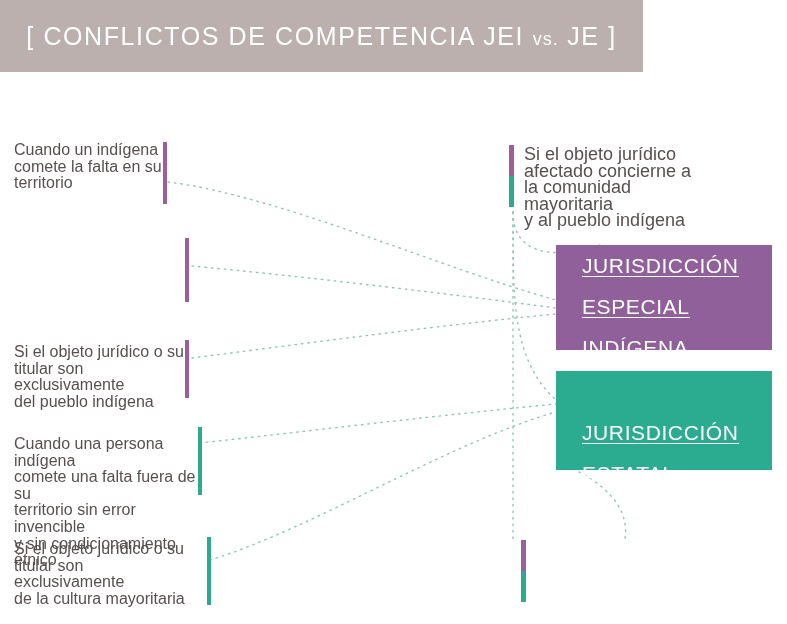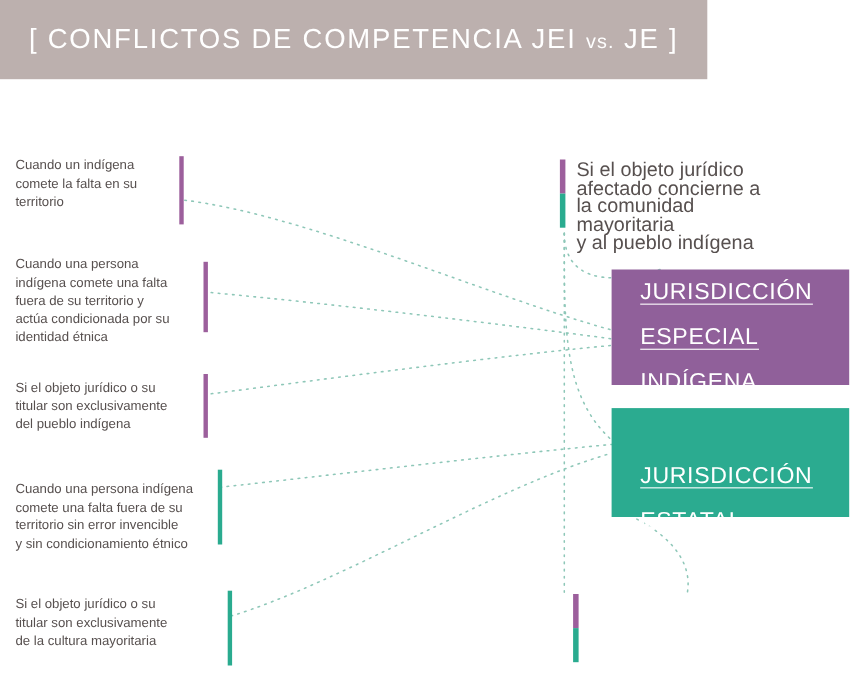--- a/index.html
+++ b/index.html
@@ -39,21 +39,21 @@
     position:absolute;
     width:4px;
     border-radius:0;
   }
   .bar.purple{background:#9c5f9c;}
   .bar.teal{background:#2aab8f;}
 
   
   .left-text{
     position:absolute;
-    font-size:12px;
+    font-size:16px;
     line-height:16.6px;
     color:#57504f;
     white-space:pre-line;
     font-family:"Liberation Sans", sans-serif;
   }
 
   
   .right-text{
     position:absolute;
     font-size:18px;
@@ -121,25 +121,20 @@
 
       <path d="M625,538 C630,505 600,482 575,470"></path>
     </g>
   </svg>
 
   <div class="left-text" style="left:14px;top:142px;width:150px;">Cuando un indígena
 comete la falta en su
 territorio</div>
   <div class="bar purple" style="left:163px;top:142px;height:62px;"></div>
 
-  <div class="left-text" style="left:14px;top:232px;width:172px;">Cuando una persona
-indígena comete una falta
-fuera de su territorio y
-actúa condicionada por su
-identidad étnica</div>
   <div class="bar purple" style="left:185px;top:238px;height:64px;"></div>
 
   <div class="left-text" style="left:14px;top:344px;width:170px;">Si el objeto jurídico o su
 titular son exclusivamente
 del pueblo indígena</div>
   <div class="bar purple" style="left:185px;top:340px;height:58px;"></div>
 
   <div class="left-text" style="left:14px;top:436px;width:186px;">Cuando una persona indígena
 comete una falta  fuera de su
 territorio sin error invencible

